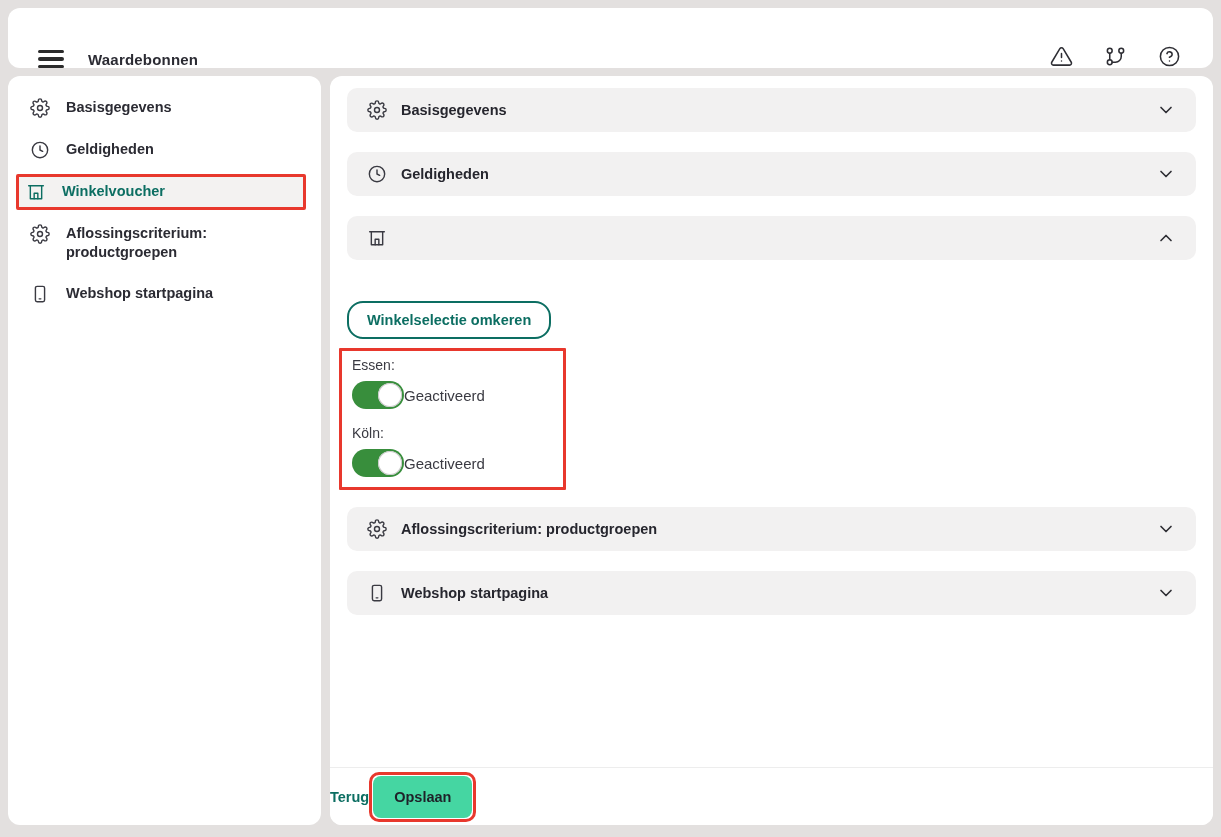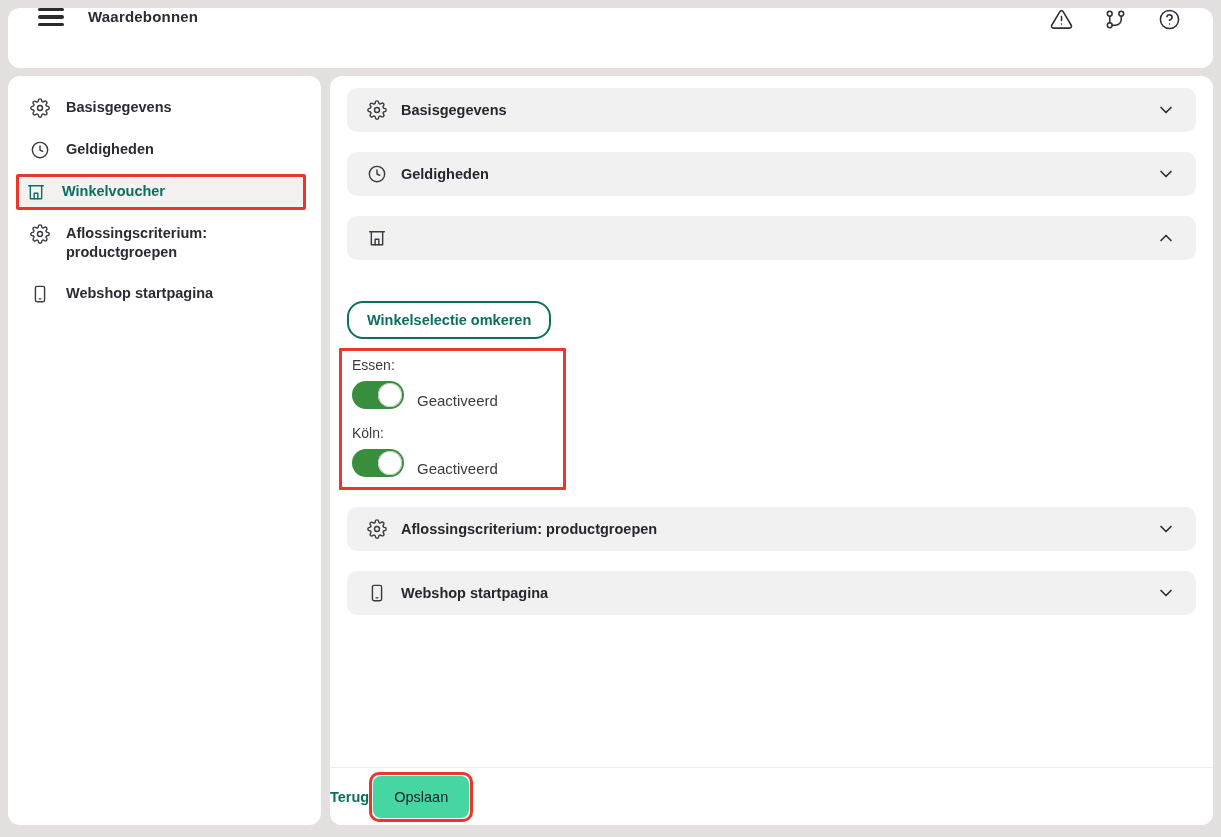--- a/index.html
+++ b/index.html
@@ -7,21 +7,21 @@
   body {
     background:#e3e0df;
     font-family:"Liberation Sans", sans-serif;
     color:#2b2b33;
     overflow:hidden;
     position:relative;
   }
   .card { background:#fff; border-radius:12px; position:absolute; }
 
   
-  .header { left:8px; top:8px; right:8px; height:60px; display:flex; align-items:flex-start; padding:0 32px 0 30px; }
+  .header { left:8px; top:8px; right:8px; height:60px; display:flex; align-items:flex-end; padding:0 32px 0 30px; }
   .hamburger { width:26px; height:18px; display:flex; flex-direction:column; justify-content:space-between; cursor:pointer; }
   .hamburger span { display:block; height:3.2px; background:#2b2b2b; border-radius:2px; }
   .app-title { font-size:15px; font-weight:700; margin-left:24px; letter-spacing:.2px; }
   .header-actions { margin-left:auto; display:flex; align-items:center; gap:31px; }
   .hicon { width:23px; height:23px; color:#2e2e34; cursor:pointer; }
   .hicon svg { width:100%; height:100%; }
 
   
   .sidebar { left:8px; top:76px; width:313px; bottom:12px; padding-top:14px; }
   .side-item {
@@ -60,39 +60,39 @@
     border:2px solid #0c6e62; color:#0c6e62;
     border-radius:16px; padding:9px 18px;
     font-family:inherit; font-size:14.5px; font-weight:700; cursor:pointer;
   }
   .toggle-group {
     margin:9px 0 17px -8px; width:227px;
     border:3px solid #e8382d; border-radius:1px;
     padding:6px 5px 10px 10px;
   }
   .store-name { font-size:14px; color:#3a3a42; margin-bottom:8px; }
-  .toggle-row { display:flex; align-items:flex-end; gap:13px; margin-bottom:16px; }
+  .toggle-row { display:flex; align-items:center; margin-bottom:16px; }
   .toggle-row:last-child { margin-bottom:0; }
   .toggle { position:relative; width:52px; height:28px; border-radius:14px; background:#388e3c; cursor:pointer; flex:0 0 52px; }
   .toggle .knob { position:absolute; top:2px; right:2px; width:24px; height:24px; border-radius:50%; background:#fff; box-shadow:inset 0 0 0 1px #c9c9c9; }
   .toggle-state { font-size:15px; color:#3a3a42; }
 
   
   .mfooter {
     position:absolute; left:0; right:0; bottom:0; height:58px;
     border-top:1px solid #ededed; border-radius:0 0 12px 12px;
     display:flex; align-items:center; justify-content:flex-start;
     padding-right:15px; background:#fff;
   }
   .back-link { color:#0c6e62; font-size:14.5px; font-weight:700; cursor:pointer; }
   .save-wrap { border:3px solid #e8382d; border-radius:10px; padding:1px; }
   .save-btn {
     background:#45d6a2; color:#1e2229; border:none;
     border-radius:8px; padding:13px 21px;
-    font-family:inherit; font-size:14.5px; font-weight:400; cursor:pointer;
+    font-family:inherit; font-size:14.5px; font-weight:700; cursor:pointer;
   }
 </style>
 </head>
 <body>
 
 <svg width="0" height="0" style="position:absolute">
   <defs>
     <g id="i-gear" fill="none" stroke="currentColor" stroke-width="1.7" stroke-linecap="round" stroke-linejoin="round">
       <circle cx="12" cy="12" r="3"></circle>
       <path d="M19.4 15a1.65 1.65 0 0 0 .33 1.82l.06.06a2 2 0 0 1 0 2.83 2 2 0 0 1-2.83 0l-.06-.06a1.65 1.65 0 0 0-1.82-.33 1.65 1.65 0 0 0-1 1.51V21a2 2 0 0 1-2 2 2 2 0 0 1-2-2v-.09A1.65 1.65 0 0 0 9 19.4a1.65 1.65 0 0 0-1.82.33l-.06.06a2 2 0 0 1-2.83 0 2 2 0 0 1 0-2.83l.06-.06a1.65 1.65 0 0 0 .33-1.82 1.65 1.65 0 0 0-1.51-1H3a2 2 0 0 1-2-2 2 2 0 0 1 2-2h.09A1.65 1.65 0 0 0 4.6 9a1.65 1.65 0 0 0-.33-1.82l-.06-.06a2 2 0 0 1 0-2.83 2 2 0 0 1 2.83 0l.06.06a1.65 1.65 0 0 0 1.82.33H9a1.65 1.65 0 0 0 1-1.51V3a2 2 0 0 1 2-2 2 2 0 0 1 2 2v.09a1.65 1.65 0 0 0 1 1.51 1.65 1.65 0 0 0 1.82-.33l.06-.06a2 2 0 0 1 2.83 0 2 2 0 0 1 0 2.83l-.06.06a1.65 1.65 0 0 0-.33 1.82V9a1.65 1.65 0 0 0 1.51 1H21a2 2 0 0 1 2 2 2 2 0 0 1-2 2h-.09a1.65 1.65 0 0 0-1.51 1z"></path>

